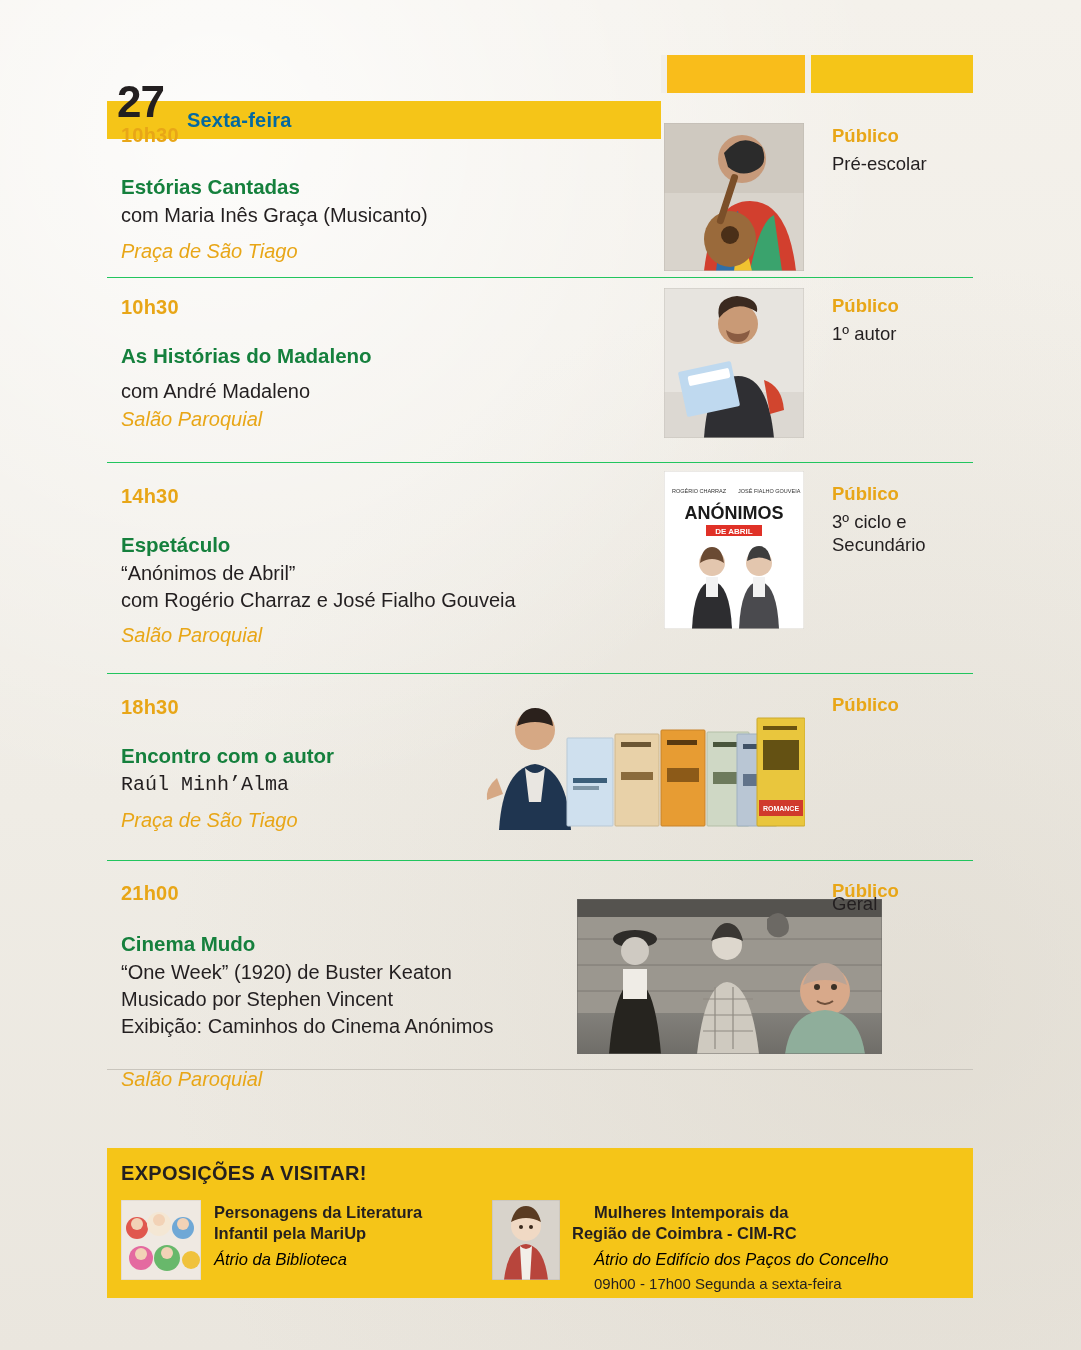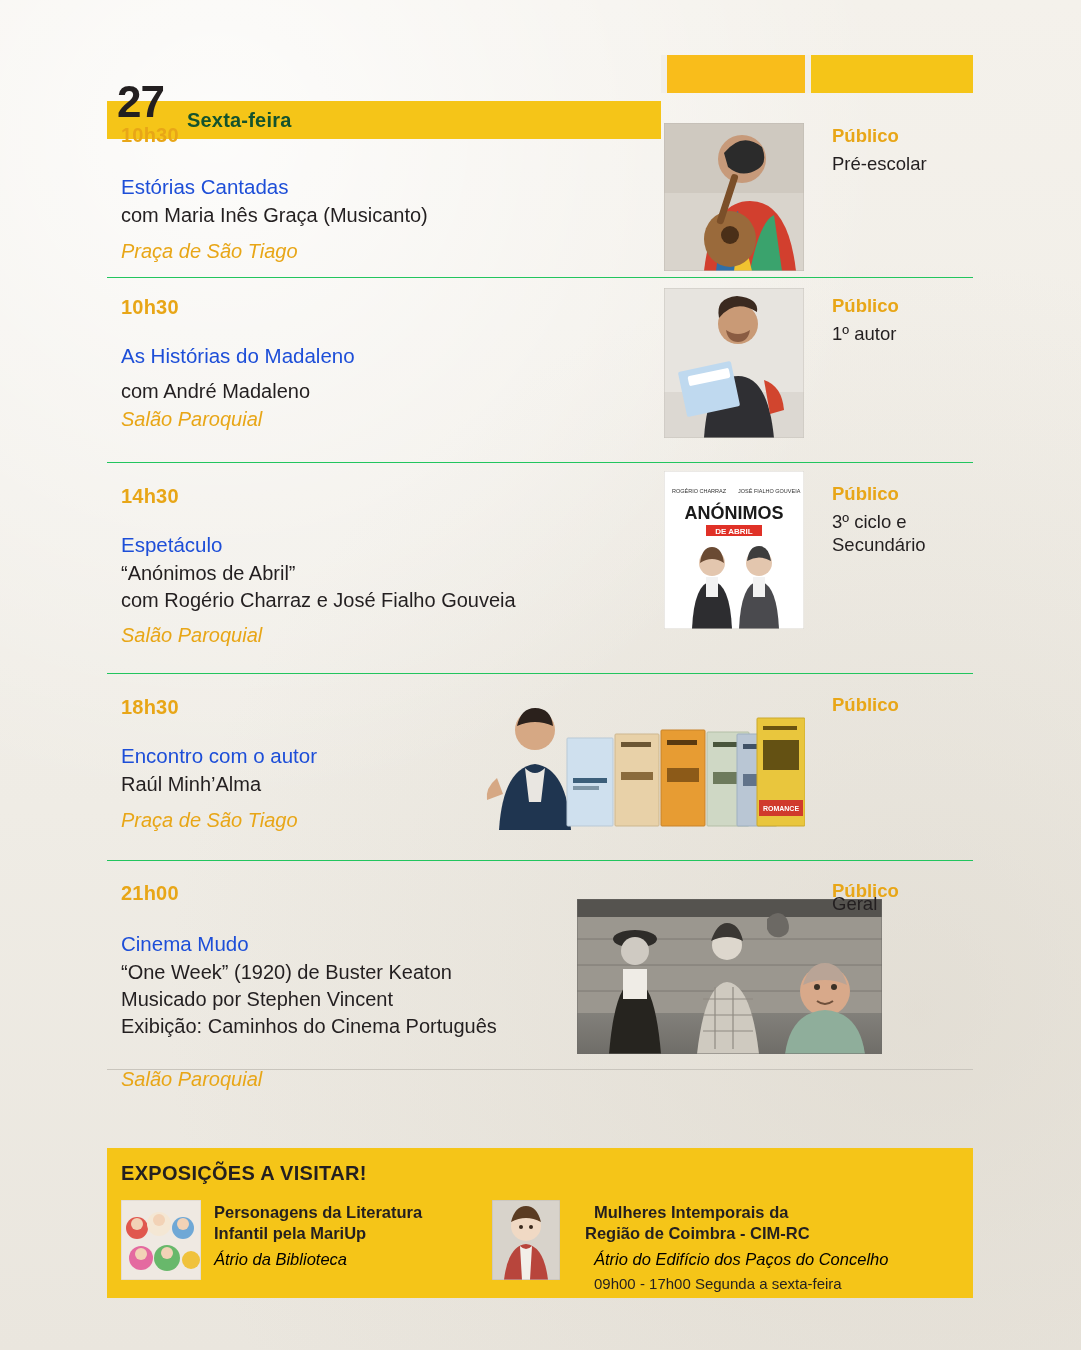--- a/index.html
+++ b/index.html
@@ -59,21 +59,21 @@
     color: #231f20;
     line-height: 1;
     font-family: "Liberation Sans", sans-serif;
   }
   .day-name {
     position: absolute;
     left: 80px;
     top: 8px;
     font-size: 20px;
     font-weight: 700;
-    color: #14532d;
+    color: #0369a1;
     letter-spacing: 0.2px;
     text-align: right;
   }
 
   
   .events {
     position: absolute;
     left: 107px;
     top: 110px;
     width: 866px;
@@ -90,22 +90,22 @@
     left: 14px;
     font-size: 20px;
     font-weight: 700;
     color: #e8a617;
     letter-spacing: 0.2px;
   }
   .evt-title {
     position: absolute;
     left: 14px;
     font-size: 20.5px;
-    font-weight: 400;
-    color: #1d4ed8;
+    font-weight: 700;
+    color: #15803d;
   }
   .evt-lines {
     position: absolute;
     left: 14px;
     font-size: 20px;
     font-weight: 400;
     color: #231f20;
     line-height: 1.35;
   }
   .evt-venue {
@@ -280,21 +280,21 @@
         </svg>
       </div>
 
       <div class="aud-label" style="left:725px; top:20px;">Público</div>
       <div class="aud-value" style="left:725px; top:47px; width:150px;">3º ciclo e Secundário</div>
     </div>
 
     <div class="event" style="height:187px;">
       <div class="evt-time" style="top:22px;">18h30</div>
       <div class="evt-title" style="top:70px;">Encontro com o autor</div>
-      <div class="evt-lines" style="top:97px;">Raúl Minh’Alma</div>
+      <div class="evt-lines" style="top:97px;font-family:Liberation Mono, monospace;">Raúl Minh’Alma</div>
       <div class="evt-venue" style="top:135px;">Praça de São Tiago</div>
 
       <div class="thumb" style="left:330px; top:8px; width:368px; height:148px; background:transparent;">
         <svg class="img-frame" viewBox="0 0 368 148" preserveAspectRatio="none">
           <g>
             <circle cx="98" cy="48" r="20" fill="#d6a884"></circle>
             <path d="M80 44 q4 -18 18 -18 q16 0 18 18 q-18 -8 -36 0 z" fill="#2b211c"></path>
             <path d="M62 148 q4 -62 36 -66 q32 4 36 66 z" fill="#1f3550"></path>
             <path d="M88 86 q10 10 20 0 l-4 34 l-12 0 z" fill="#e9e6e1"></path>
             <path d="M60 96 q-12 10 -10 22 l16 -6 z" fill="#d6a884"></path>
@@ -325,21 +325,21 @@
       </div>
 
       <div class="aud-label" style="left:725px; top:20px;">Público</div>
     </div>
 
     <div class="event" style="height:209px;">
       <div class="evt-time" style="top:21px;">21h00</div>
       <div class="evt-title" style="top:71px;">Cinema Mudo</div>
       <div class="evt-lines" style="top:98px;">“One Week” (1920) de Buster Keaton</div>
       <div class="evt-lines" style="top:125px;">Musicado por Stephen Vincent</div>
-      <div class="evt-lines" style="top:152px;">Exibição: Caminhos do Cinema Português</div>
+      <div class="evt-lines" style="top:152px;">Exibição: Caminhos do Cinema Anónimos</div>
 
       <div class="thumb" style="left:470px; top:38px; width:305px; height:155px;">
         <svg class="img-frame" viewBox="0 0 305 155" preserveAspectRatio="none">
           <rect x="0" y="0" width="305" height="155" fill="#8d8a85"></rect>
           <rect x="0" y="0" width="305" height="155" fill="url(#g1)"></rect>
           <defs>
             <linearGradient id="g1" x1="0" y1="0" x2="0" y2="1">
               <stop offset="0" stop-color="#b8b5ae"></stop>
               <stop offset="1" stop-color="#6f6d68"></stop>
             </linearGradient>
@@ -422,18 +422,18 @@
           <circle cx="34" cy="26" r="15" fill="#f0d9c4"></circle>
           <path d="M19 22 q4 -16 15 -16 q11 0 15 16 q-15 -8 -30 0 z" fill="#5a3b22"></path>
           <circle cx="29" cy="27" r="2" fill="#3a2a1d"></circle>
           <circle cx="39" cy="27" r="2" fill="#3a2a1d"></circle>
           <path d="M12 80 q4 -34 22 -36 q18 2 22 36 z" fill="#b8453c"></path>
           <path d="M28 46 q6 6 12 0 l-2 34 l-8 0 z" fill="#f2efe9"></path>
           <rect x="0" y="0" width="68" height="80" fill="none" stroke="#c2bdb5" stroke-width="1"></rect>
         </svg>
       </div>
       <div class="expo-name" style="left:487px; top:54px; width:360px;">Mulheres Intemporais da</div>
-      <div class="expo-name" style="left:478px; top:75px; width:360px;">Região de Coimbra - CIM-RC</div>
+      <div class="expo-name" style="left:465px; top:75px; width:360px;">Região de Coimbra - CIM-RC</div>
       <div class="expo-place" style="left:487px; top:102px; width:380px;">Átrio do Edifício dos Paços do Concelho</div>
       <div class="expo-hours" style="left:487px; top:127px; width:380px;">09h00 - 17h00 Segunda a sexta-feira</div>
     </div>
   </div>
 </div>
 
 </body></html>

